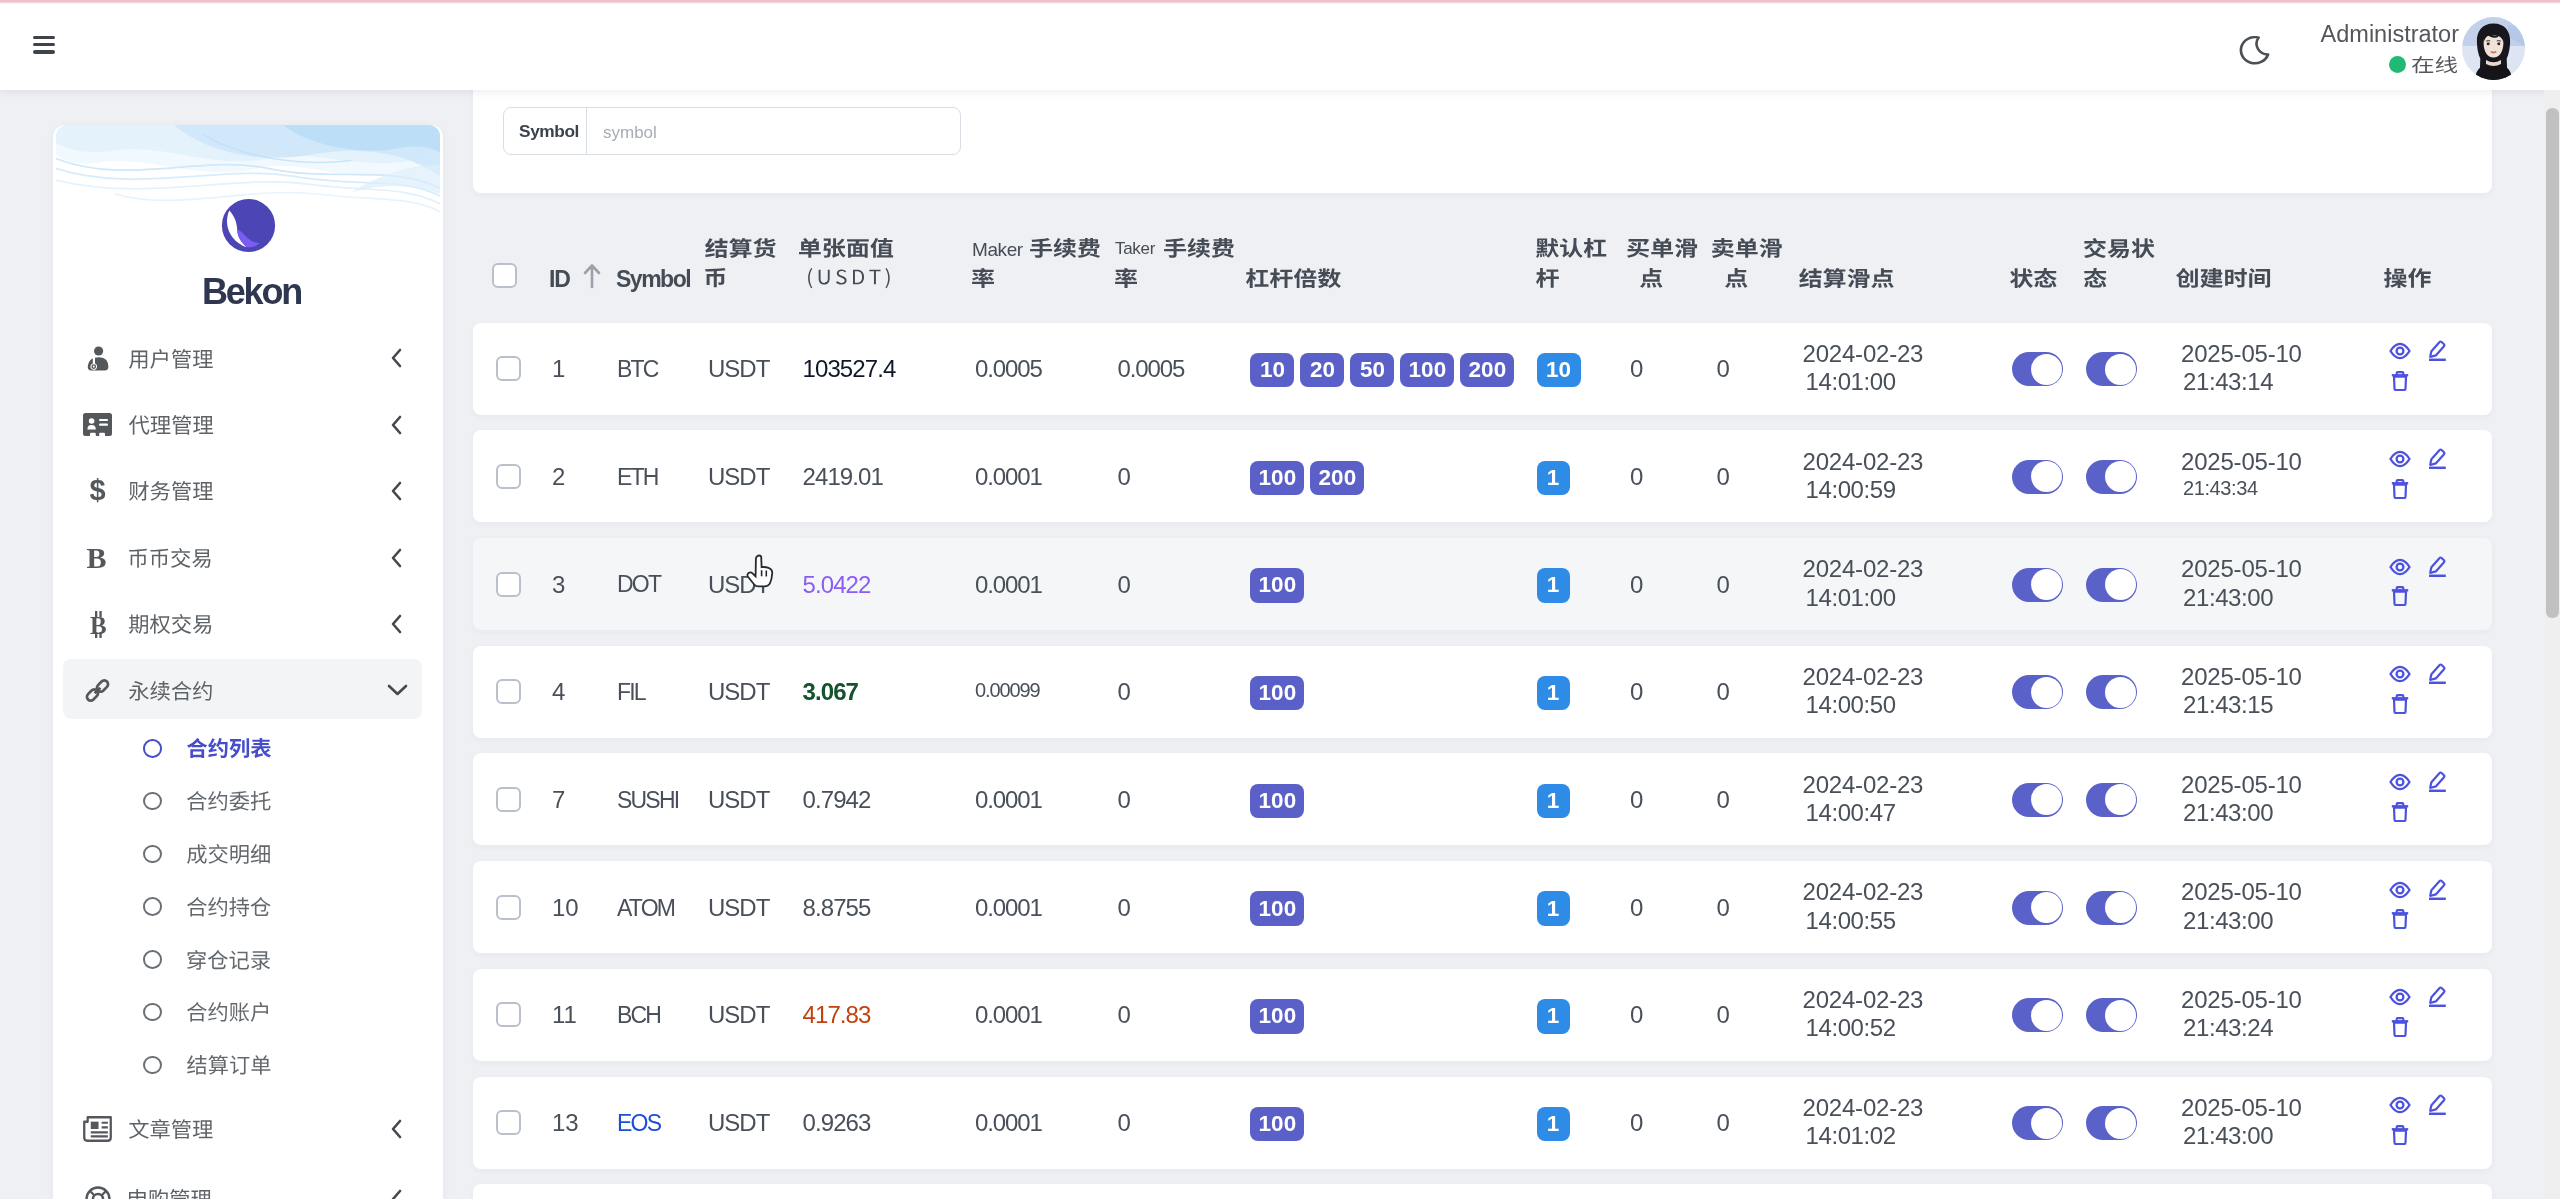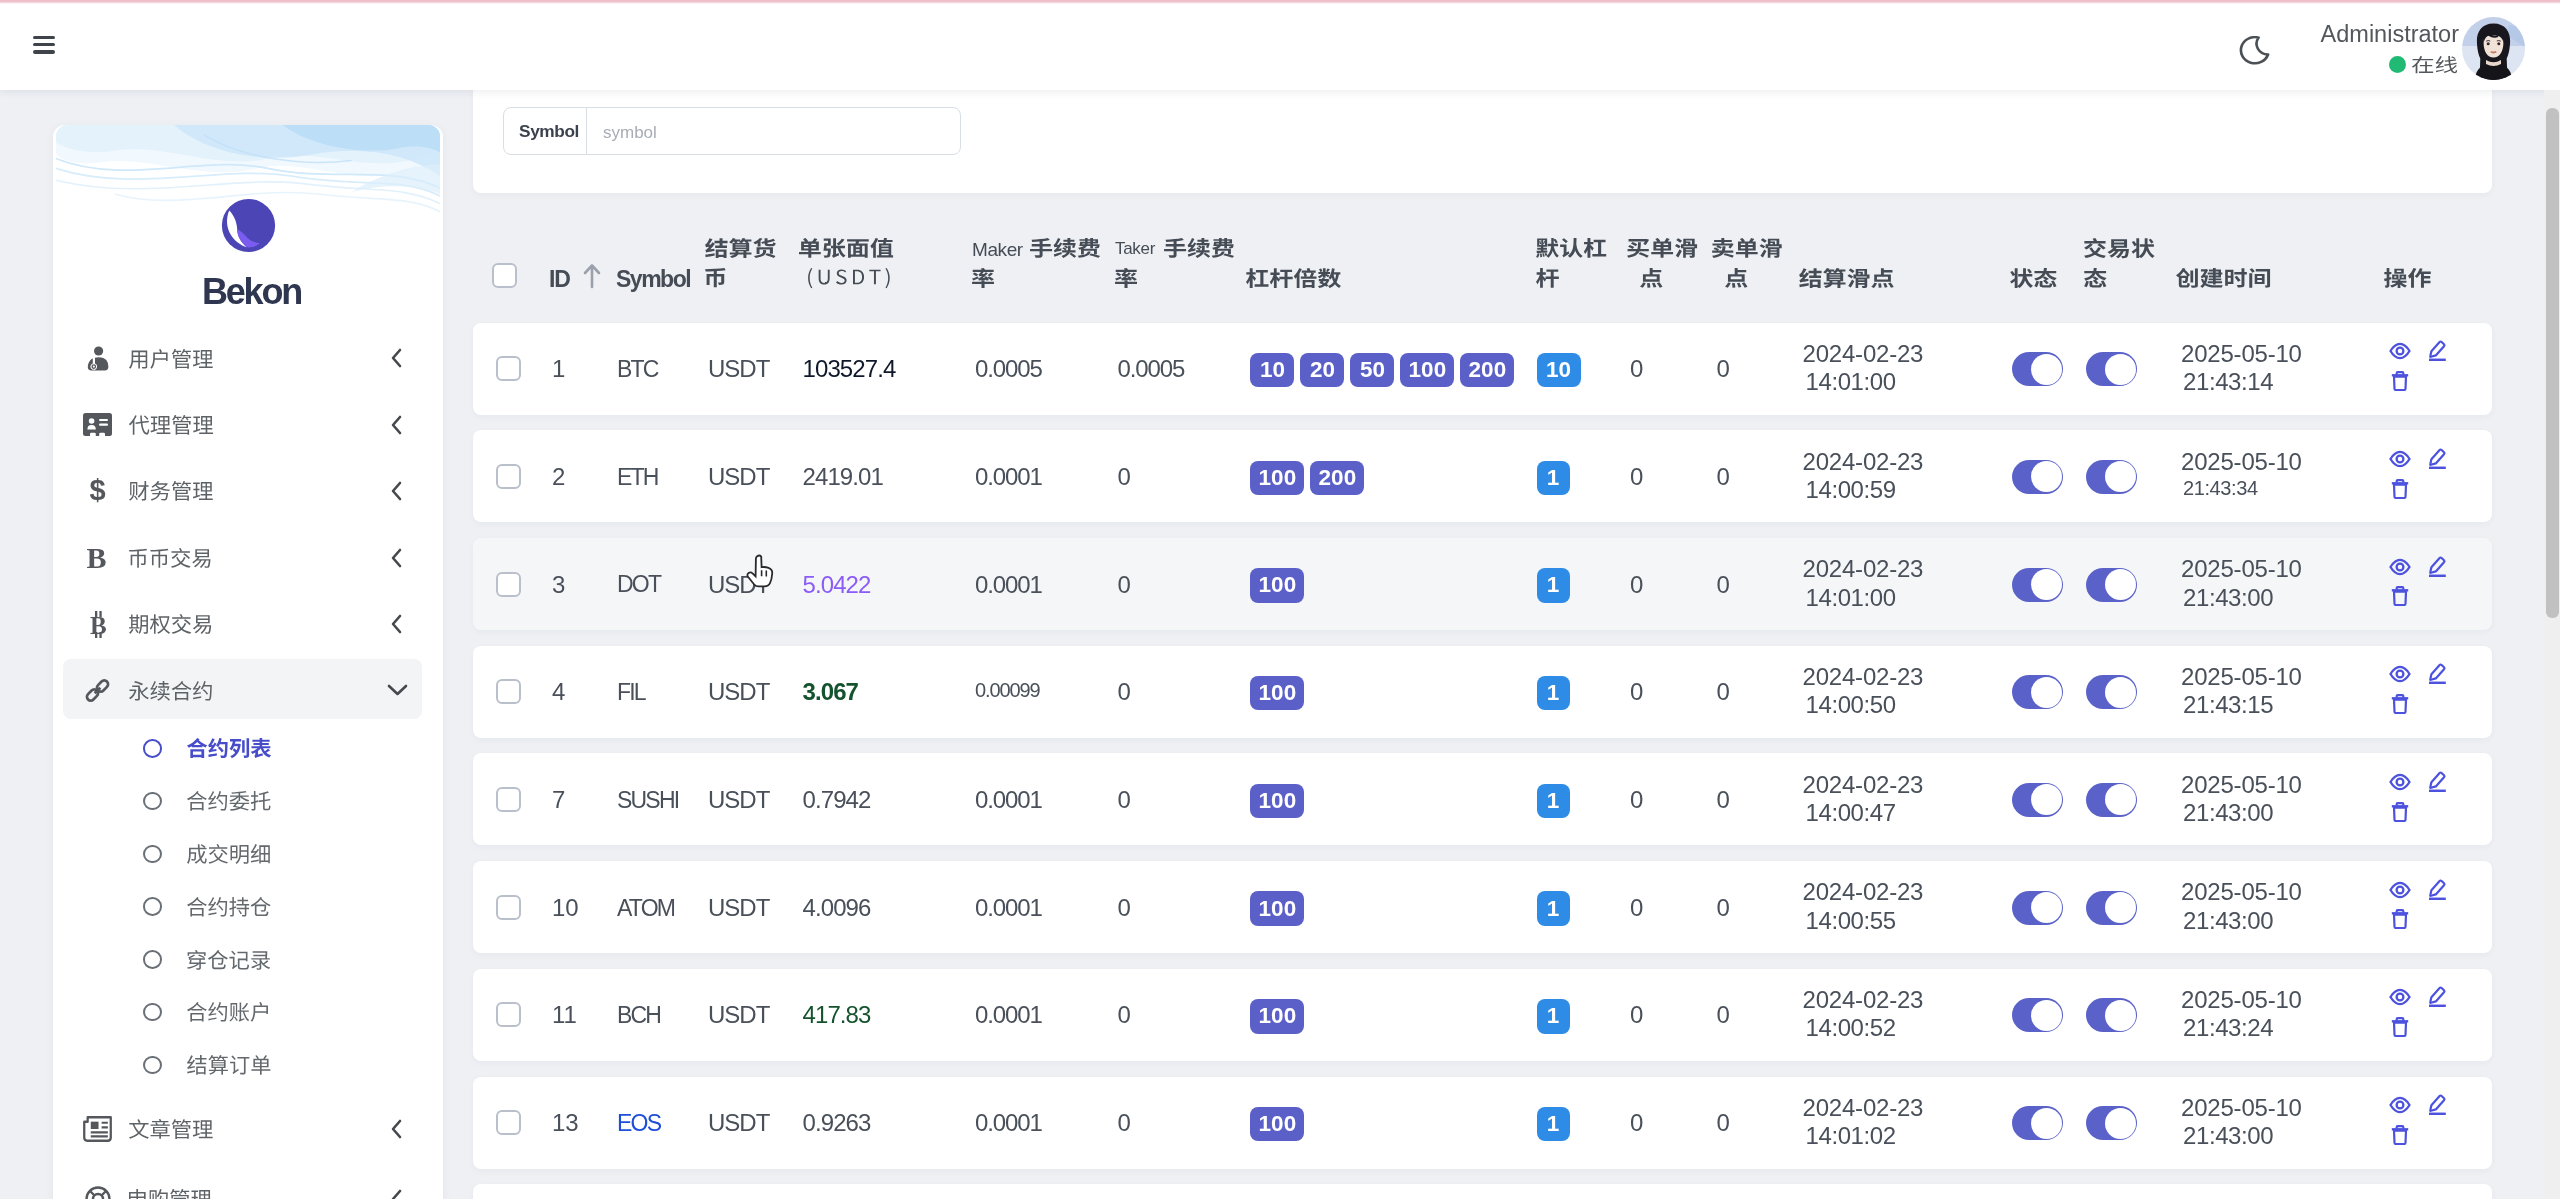--- a/index.html
+++ b/index.html
@@ -381,21 +381,21 @@
 <path d="M0.8 4.3 H17.2" stroke="#4c52de" stroke-width="2.4"></path>
 <path d="M5.7 3.7 V2.1 Q5.7 1.1 6.7 1.1 H11.3 Q12.3 1.1 12.3 2.1 V3.7" fill="none" stroke="#4c52de" stroke-width="2.2"></path>
 <path d="M3 5.6 H15 L14.5 17.7 Q14.45 19 13.1 19 H4.9 Q3.55 19 3.5 17.7 Z" fill="none" stroke="#4c52de" stroke-width="2.2" stroke-linejoin="round"></path>
       </svg>
     </div>
 <div class="card" style="left:473px;top:861.1px;width:2019px;height:92.1px;background:#fff"></div>
 <div class="cb" style="left:495.5px;top:894.6px"></div>
 <div style="position:absolute;left:552px;top:895.7px;font-size:24px;line-height:1;color:#49505a;font-weight:400;white-space:nowrap">10</div>
 <div style="position:absolute;left:617px;top:896.5px;font-size:23px;line-height:1;color:#49505a;font-weight:400;letter-spacing:-1.8px;white-space:nowrap">ATOM</div>
 <div style="position:absolute;left:708px;top:895.7px;font-size:24px;line-height:1;color:#49505a;font-weight:400;letter-spacing:-1.0px;white-space:nowrap">USDT</div>
-<div style="position:absolute;left:802.5px;top:895.7px;font-size:24px;line-height:1;color:#49505a;font-weight:400;letter-spacing:-0.9px;white-space:nowrap">4.0096</div>
+<div style="position:absolute;left:802.5px;top:895.7px;font-size:24px;line-height:1;color:#49505a;font-weight:400;letter-spacing:-0.9px;white-space:nowrap">8.8755</div>
 <div style="position:absolute;left:975px;top:895.7px;font-size:24px;line-height:1;color:#49505a;font-weight:400;letter-spacing:-1.1px;white-space:nowrap">0.0001</div>
 <div style="position:absolute;left:1117.5px;top:895.7px;font-size:24px;line-height:1;color:#49505a;font-weight:400;letter-spacing:-1.1px;white-space:nowrap">0</div>
 <div class="badge" style="left:1250.4px;top:891.3px;width:54px">100</div>
 <div class="badge bblue" style="left:1536.5px;top:891.3px;width:33px">1</div>
 <div style="position:absolute;left:1630px;top:895.7px;font-size:24px;line-height:1;color:#49505a;font-weight:400;white-space:nowrap">0</div>
 <div style="position:absolute;left:1716.5px;top:895.7px;font-size:24px;line-height:1;color:#49505a;font-weight:400;white-space:nowrap">0</div>
 <div style="position:absolute;left:1802.5px;top:880.4px;font-size:24px;line-height:1;color:#49505a;font-weight:400;letter-spacing:-0.2px;white-space:nowrap">2024-02-23</div>
 <div style="position:absolute;left:1805.5px;top:908.6px;font-size:24px;line-height:1;color:#49505a;font-weight:400;letter-spacing:-0.4px;white-space:nowrap">14:00:55</div>
 <div class="toggle" style="left:2012px;top:890.6px">
       <div class="knob"></div>
@@ -422,21 +422,21 @@
 <path d="M0.8 4.3 H17.2" stroke="#4c52de" stroke-width="2.4"></path>
 <path d="M5.7 3.7 V2.1 Q5.7 1.1 6.7 1.1 H11.3 Q12.3 1.1 12.3 2.1 V3.7" fill="none" stroke="#4c52de" stroke-width="2.2"></path>
 <path d="M3 5.6 H15 L14.5 17.7 Q14.45 19 13.1 19 H4.9 Q3.55 19 3.5 17.7 Z" fill="none" stroke="#4c52de" stroke-width="2.2" stroke-linejoin="round"></path>
       </svg>
     </div>
 <div class="card" style="left:473px;top:968.8px;width:2019px;height:92.1px;background:#fff"></div>
 <div class="cb" style="left:495.5px;top:1002.3px"></div>
 <div style="position:absolute;left:552px;top:1003.4px;font-size:24px;line-height:1;color:#49505a;font-weight:400;white-space:nowrap">11</div>
 <div style="position:absolute;left:617px;top:1004.2px;font-size:23px;line-height:1;color:#49505a;font-weight:400;letter-spacing:-1.8px;white-space:nowrap">BCH</div>
 <div style="position:absolute;left:708px;top:1003.4px;font-size:24px;line-height:1;color:#49505a;font-weight:400;letter-spacing:-1.0px;white-space:nowrap">USDT</div>
-<div style="position:absolute;left:802.5px;top:1003.4px;font-size:24px;line-height:1;color:#14532d;font-weight:400;letter-spacing:-0.9px;white-space:nowrap">417.83</div>
+<div style="position:absolute;left:802.5px;top:1003.4px;font-size:24px;line-height:1;color:#c2410c;font-weight:400;letter-spacing:-0.9px;white-space:nowrap">417.83</div>
 <div style="position:absolute;left:975px;top:1003.4px;font-size:24px;line-height:1;color:#49505a;font-weight:400;letter-spacing:-1.1px;white-space:nowrap">0.0001</div>
 <div style="position:absolute;left:1117.5px;top:1003.4px;font-size:24px;line-height:1;color:#49505a;font-weight:400;letter-spacing:-1.1px;white-space:nowrap">0</div>
 <div class="badge" style="left:1250.4px;top:999.0px;width:54px">100</div>
 <div class="badge bblue" style="left:1536.5px;top:999.0px;width:33px">1</div>
 <div style="position:absolute;left:1630px;top:1003.4px;font-size:24px;line-height:1;color:#49505a;font-weight:400;white-space:nowrap">0</div>
 <div style="position:absolute;left:1716.5px;top:1003.4px;font-size:24px;line-height:1;color:#49505a;font-weight:400;white-space:nowrap">0</div>
 <div style="position:absolute;left:1802.5px;top:988.1px;font-size:24px;line-height:1;color:#49505a;font-weight:400;letter-spacing:-0.2px;white-space:nowrap">2024-02-23</div>
 <div style="position:absolute;left:1805.5px;top:1016.3px;font-size:24px;line-height:1;color:#49505a;font-weight:400;letter-spacing:-0.4px;white-space:nowrap">14:00:52</div>
 <div class="toggle" style="left:2012px;top:998.3px">
       <div class="knob"></div>

